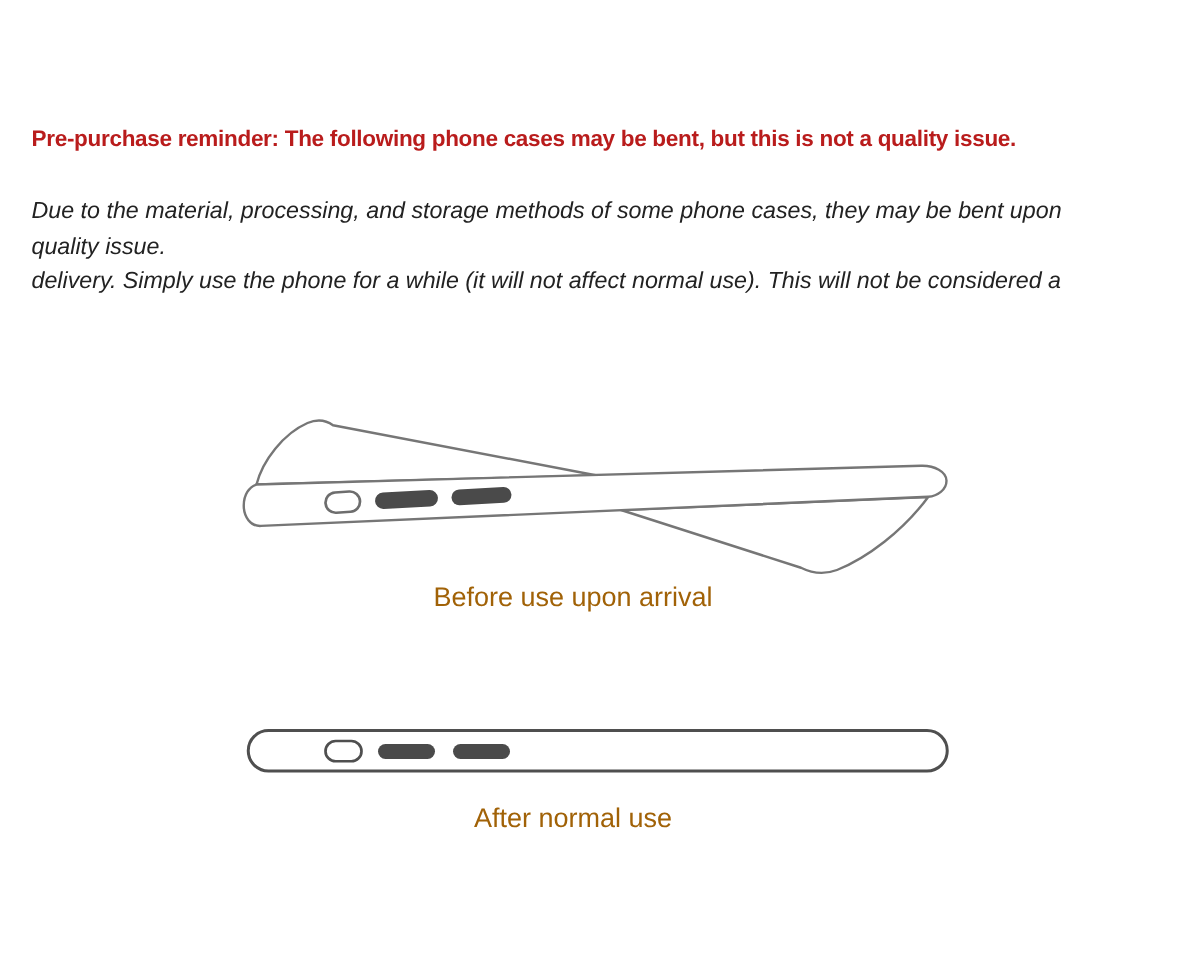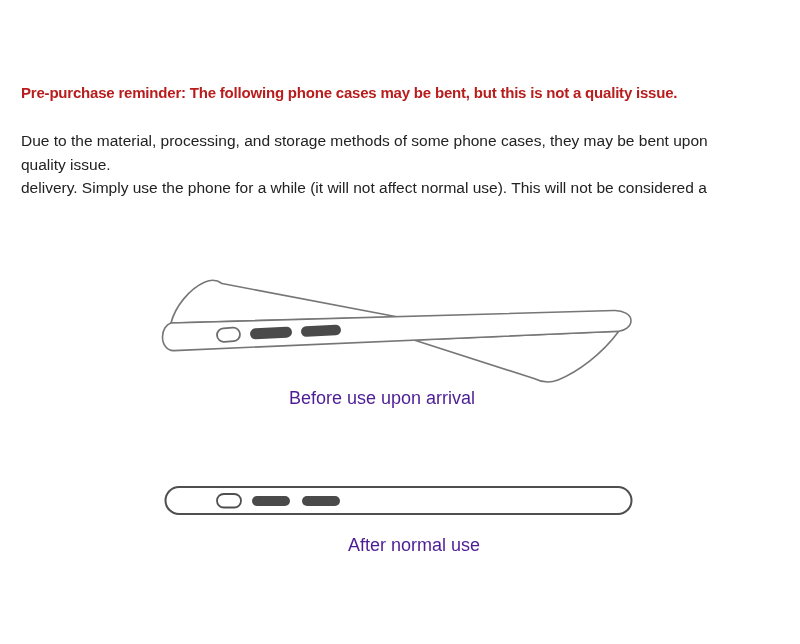--- a/index.html
+++ b/index.html
@@ -23,31 +23,31 @@
     color: #b91c1c;
   }
   .notice-body {
     position: absolute;
     left: 21px;
     top: 129px;
     font-size: 15.5px;
     line-height: 23.5px;
     color: #222222;
   }
-  .notice-body .line { white-space: nowrap; }
+  .notice-body .line { white-space: nowrap; font-style: italic; }
   .figure-caption {
     position: absolute;
     left: 0;
     width: 764px;
     text-align: center;
     font-size: 18px;
-    color: #4c1d95;
+    color: #a16207;
   }
   .caption-bent { top: 388px; }
-  .caption-straight { top: 535px; padding-left: 32px; }
+  .caption-straight { top: 535px; }
   .svg-bent { position: absolute; left: 150px; top: 268px; }
   .svg-straight { position: absolute; left: 160px; top: 483px; }
 </style>
 </head>
 <body>
 
 <div class="page">
 
   <div class="notice-heading">Pre-purchase reminder: The following phone cases may be bent, but this is not a quality issue.</div>
 

